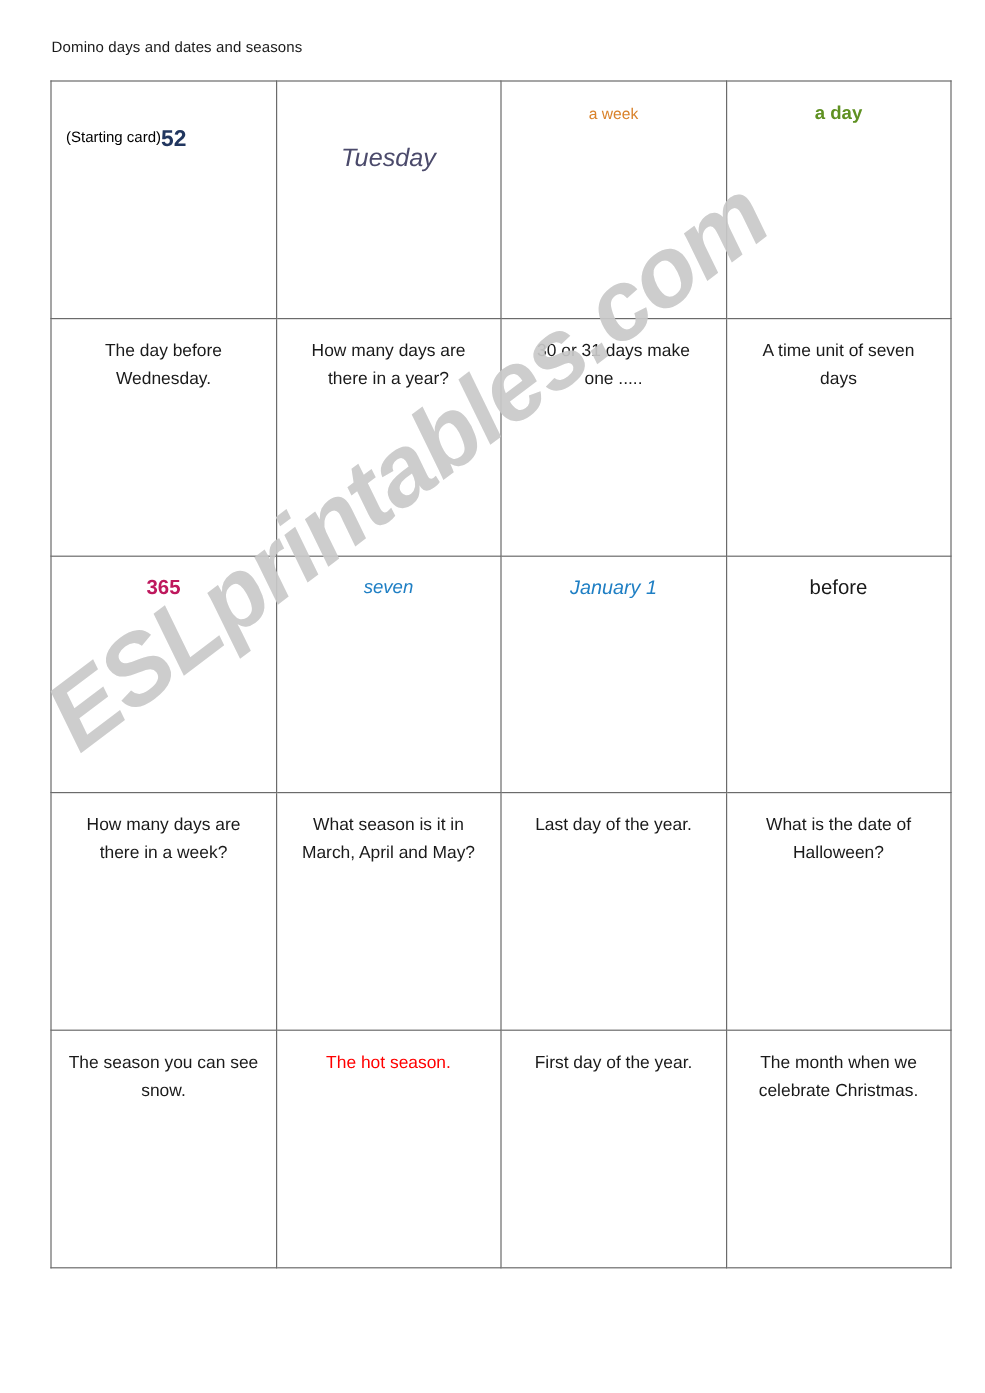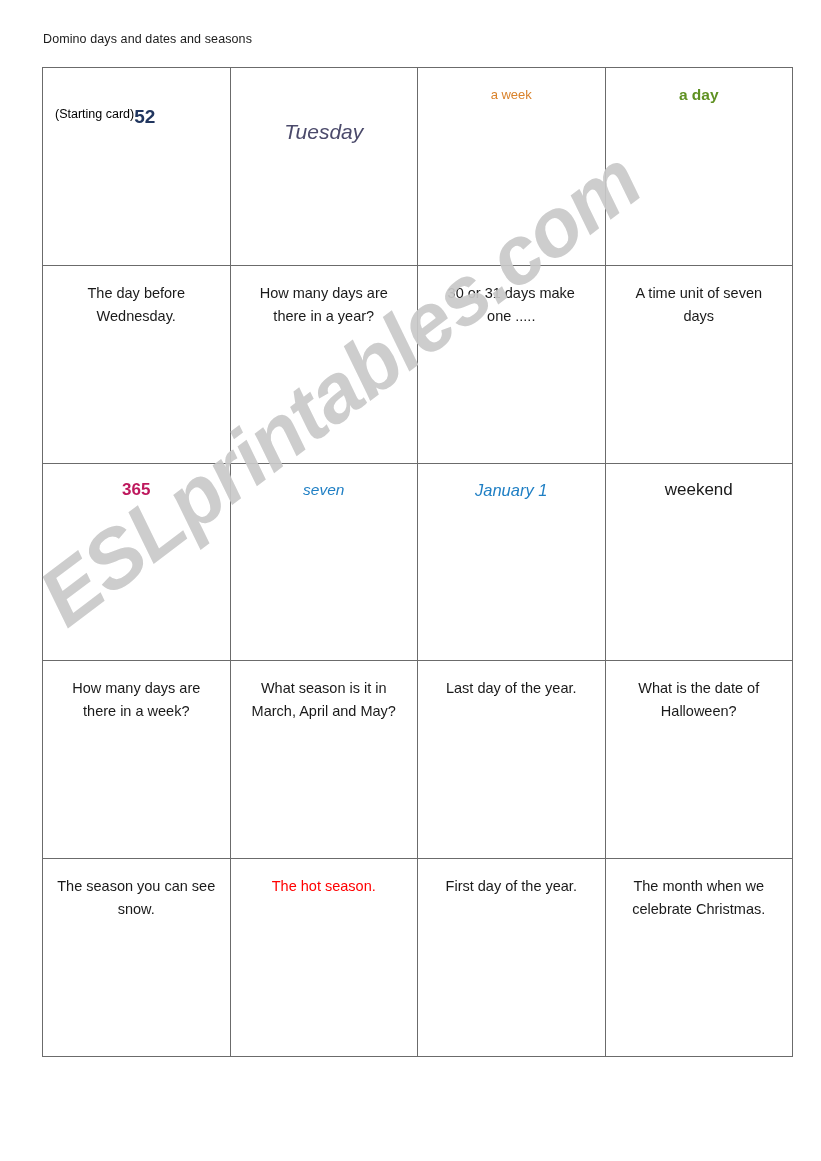--- a/index.html
+++ b/index.html
@@ -196,21 +196,21 @@
             <div class="card-text it" style="color:#1f7fc4;font-size:15.5px;">seven</div>
           </div>
         </td>
         <td>
           <div class="cell-inner">
             <div class="card-text it" style="color:#1f7fc4;font-size:16.5px;">January 1</div>
           </div>
         </td>
         <td>
           <div class="cell-inner">
-            <div class="card-text big">weekend</div>
+            <div class="card-text big">before</div>
           </div>
         </td>
       </tr>
 
       <tr>
         <td>
           <div class="cell-inner">
             <div class="card-text q" style="max-width:160px;">How many days are there in a week?</div>
           </div>
         </td>

